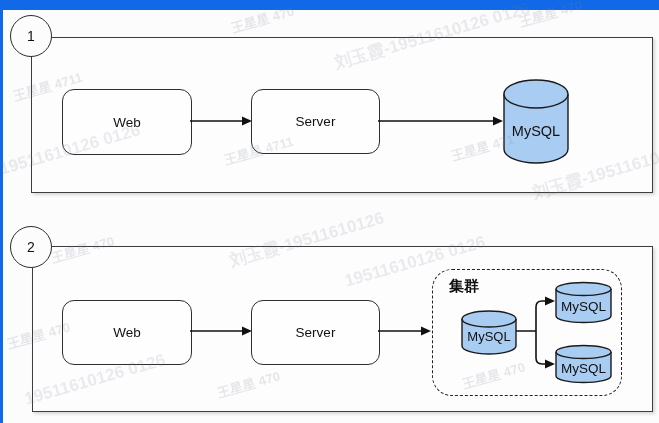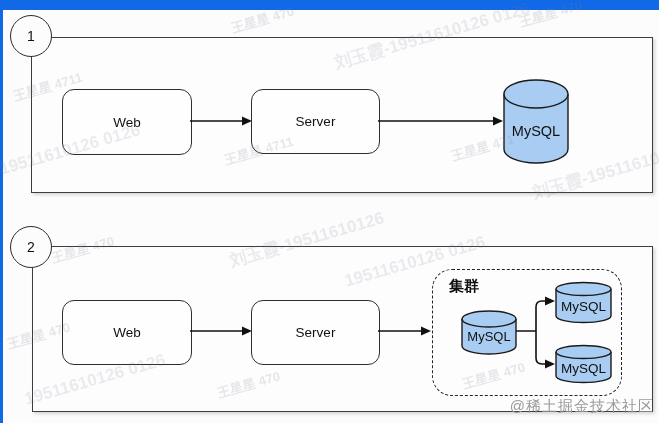--- a/index.html
+++ b/index.html
@@ -145,15 +145,14 @@
   <div class="wm wm7">王星星 471</div>
   <div class="wm lg wm8">刘玉霞-19511610126</div>
   <div class="wm wm9">王星星 470</div>
   <div class="wm lg wm10">刘玉霞-19511610126</div>
   <div class="wm wm11">王星星 470</div>
   <div class="wm lg wm12">19511610126 0126</div>
   <div class="wm wm13">王星星 470</div>
   <div class="wm lg wm14">19511610126 0126</div>
   <div class="wm wm15">王星星 470</div>
 
-  <div class="credit">@稀土掘金技术社区</div>
 
 </div>
 
 </body></html>

